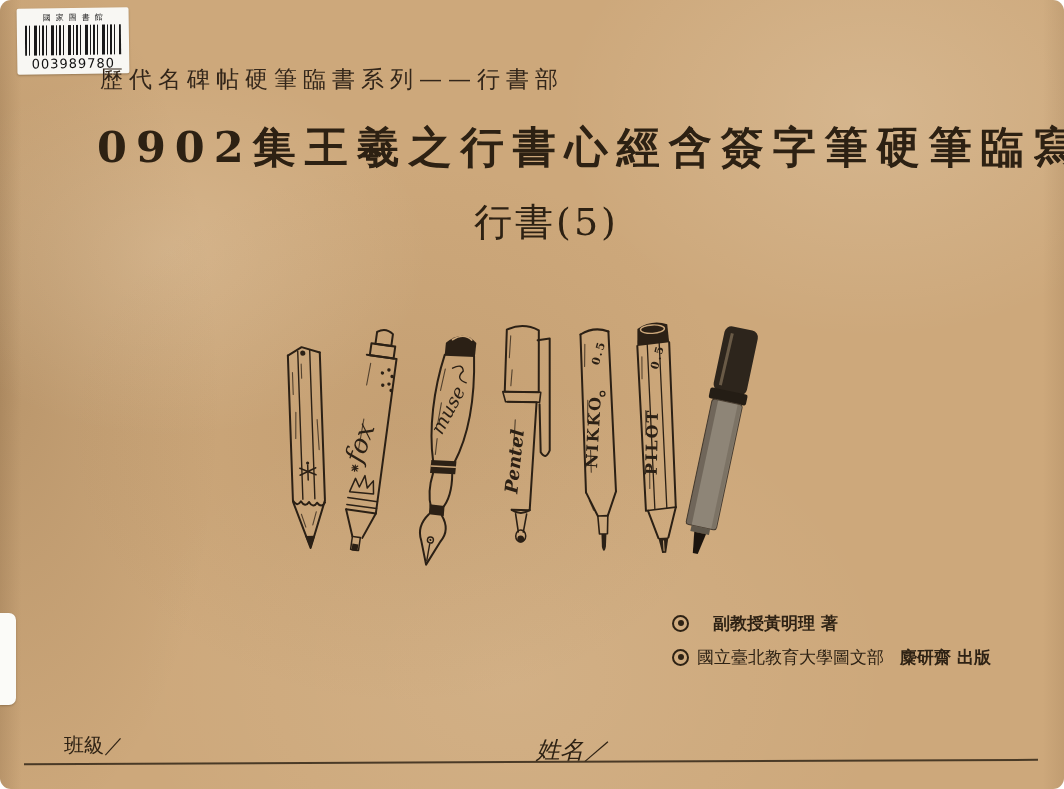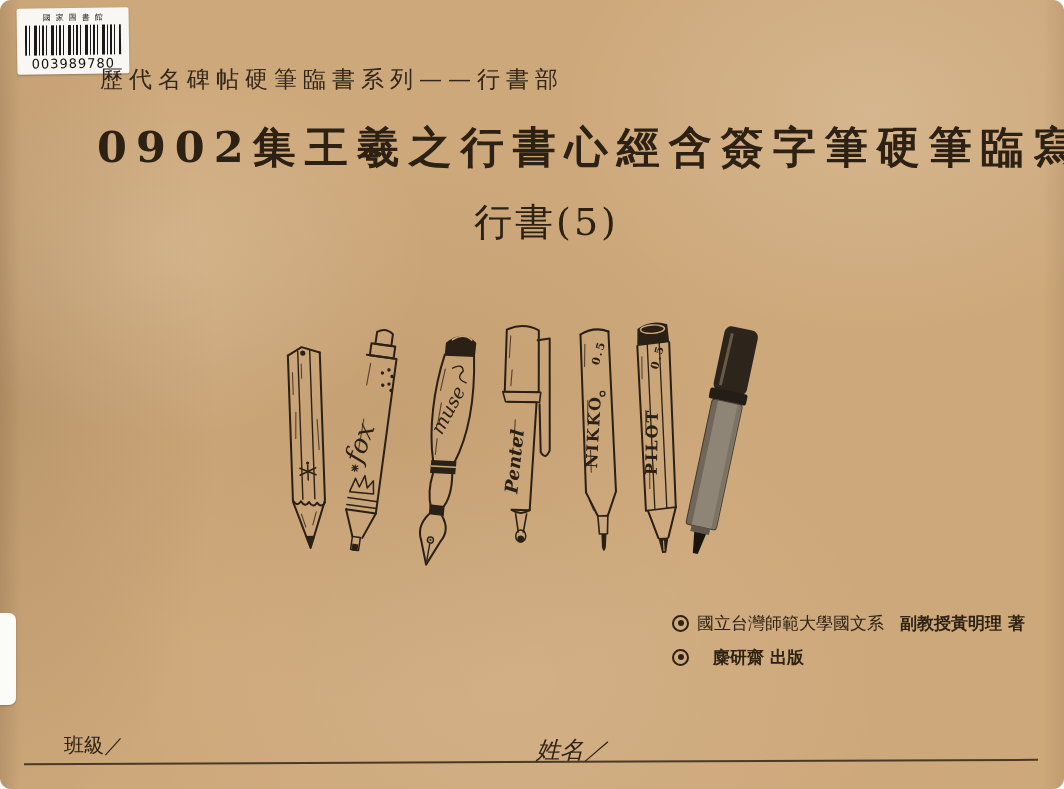--- a/index.html
+++ b/index.html
@@ -204,27 +204,27 @@
       <rect x="457" y="229" width="19" height="6" fill="#5f574b"></rect>
       <path d="M461,235 L473,235 L469,256 L464,256 Z" fill="#1b140e"></path>
     </g>
   </svg>
 
   <div class="credits">
     <div class="credit-row">
       <span class="bullseye">
           <i></i>
         </span>
-      <span>國立台灣師範大學國文系</span>
       <span class="credit-role">副教授黃明理 著</span>
     </div>
     <div class="credit-row">
       <span class="bullseye">
           <i></i>
         </span>
+      <span>國立臺北教育大學圖文部</span>
       <span class="credit-role">麋研齋 出版</span>
     </div>
   </div>
 
   <div class="class-label">班級／</div>
   <div class="name-label">姓名／</div>
   <div class="footer-line"></div>
 
 </div>
 

